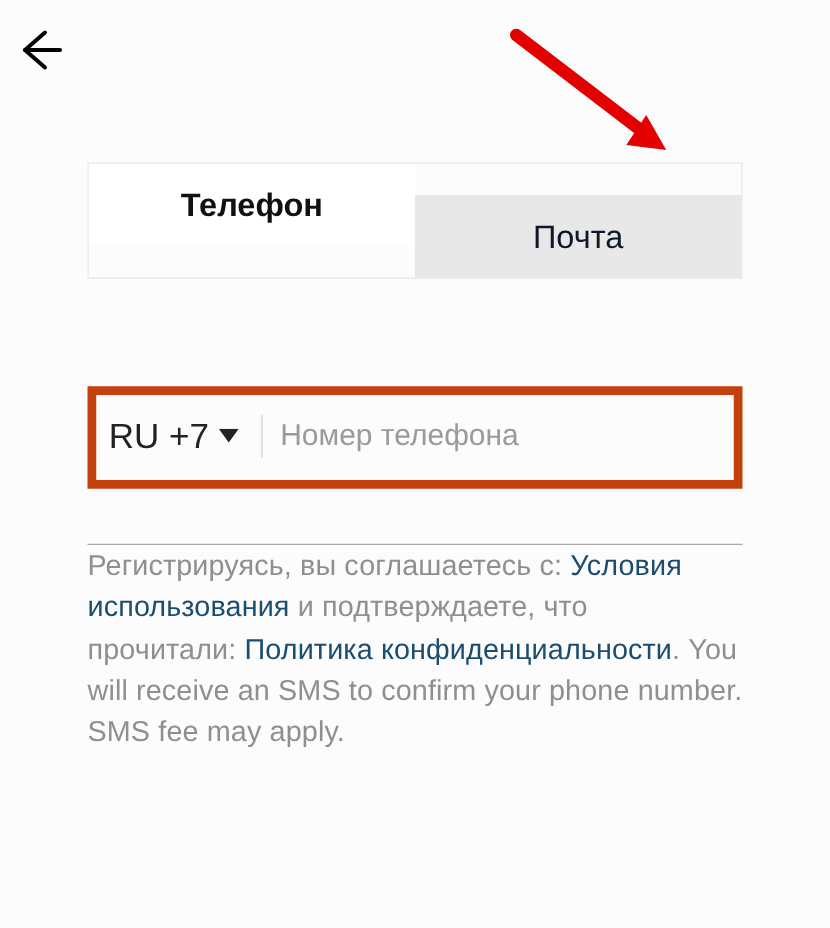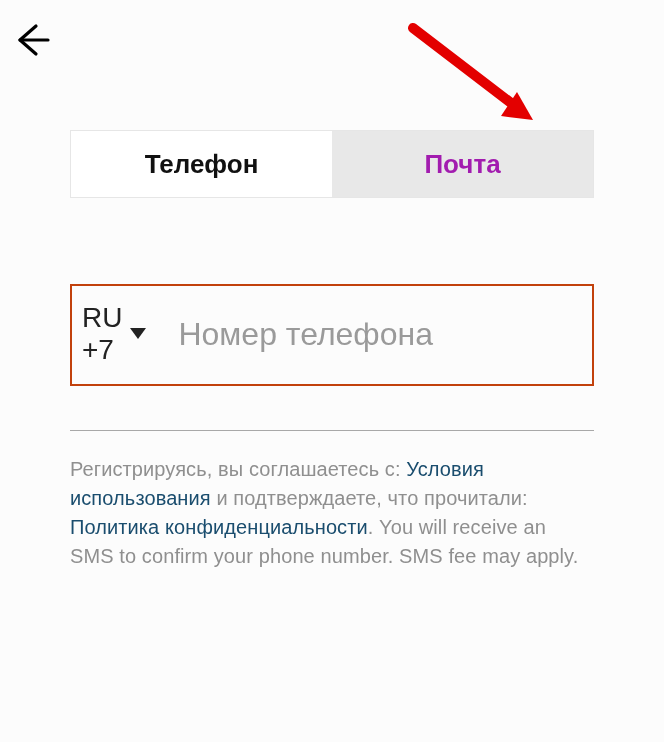--- a/index.html
+++ b/index.html
@@ -40,26 +40,27 @@
       cursor: pointer;
     }
     .tab-active {
       background: #ffffff;
       color: #111;
       font-weight: 700;
       text-align: right;
     }
     .tab-inactive {
       background: #e8e8e8;
-      color: #a21caf;
-      font-weight: 700;
+      color: #0f172a;
+      font-weight: 400;
+      margin-top: 25px;
     }
     .field-wrap {
       margin-top: 86px;
-      border: 2px solid #c2410c;
+      border: 7px solid #c2410c;
       padding: 16px 16px 18px 10px;
     }
     .field-inner {
       display: flex;
       align-items: center;
     }
     .code-sel {
       display: flex;
       align-items: center;
       gap: 8px;
@@ -74,35 +75,34 @@
     .divider {
       width: 1px;
       height: 34px;
       background: #d0d0d0;
       margin: 0 14px 0 4px;
     }
     .phone-input {
       flex: 1;
       border: none;
       outline: none;
-      font-size: 32px;
+      font-size: 24px;
       color: #333;
       background: transparent;
     }
     .phone-input::placeholder {
       color: #9a9a9a;
     }
     .hr {
       margin-top: 44px;
       border: none;
       border-top: 1px solid #a8a8a8;
     }
     .legal {
-      margin-top: 24px;
-      font-size: 20px;
+      font-size: 23px;
       line-height: 1.45;
       color: #8f8f8f;
       letter-spacing: 0.1px;
     }
     .legal .link {
       color: #1a4d6e;
       cursor: pointer;
     }
   </style>
 </head>

